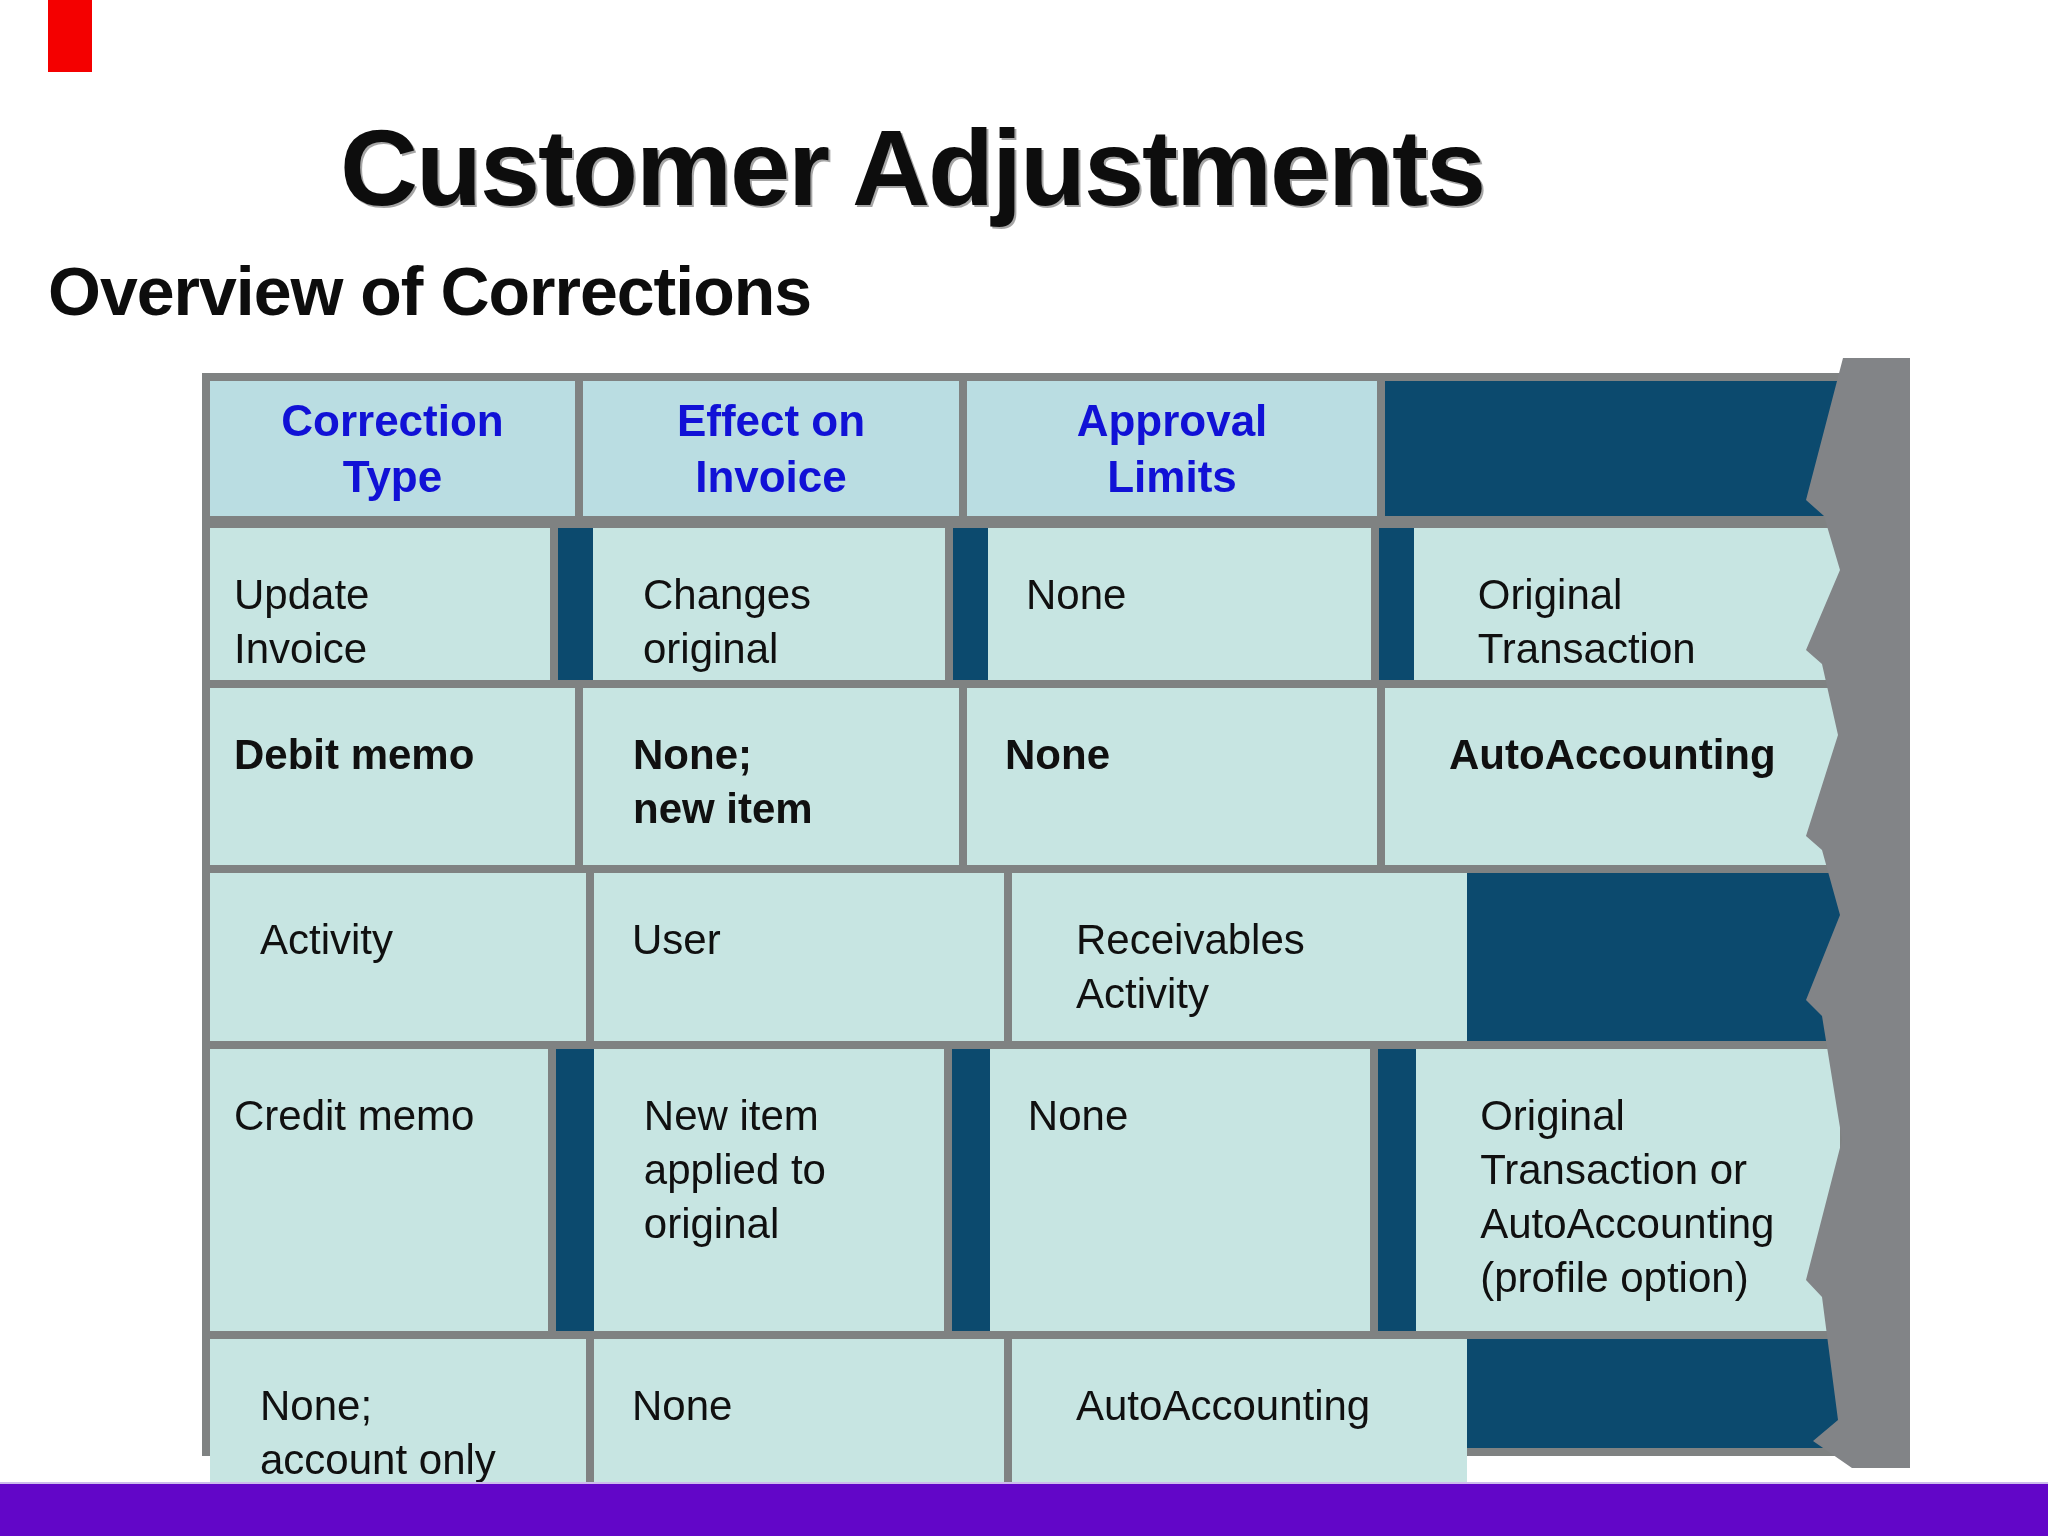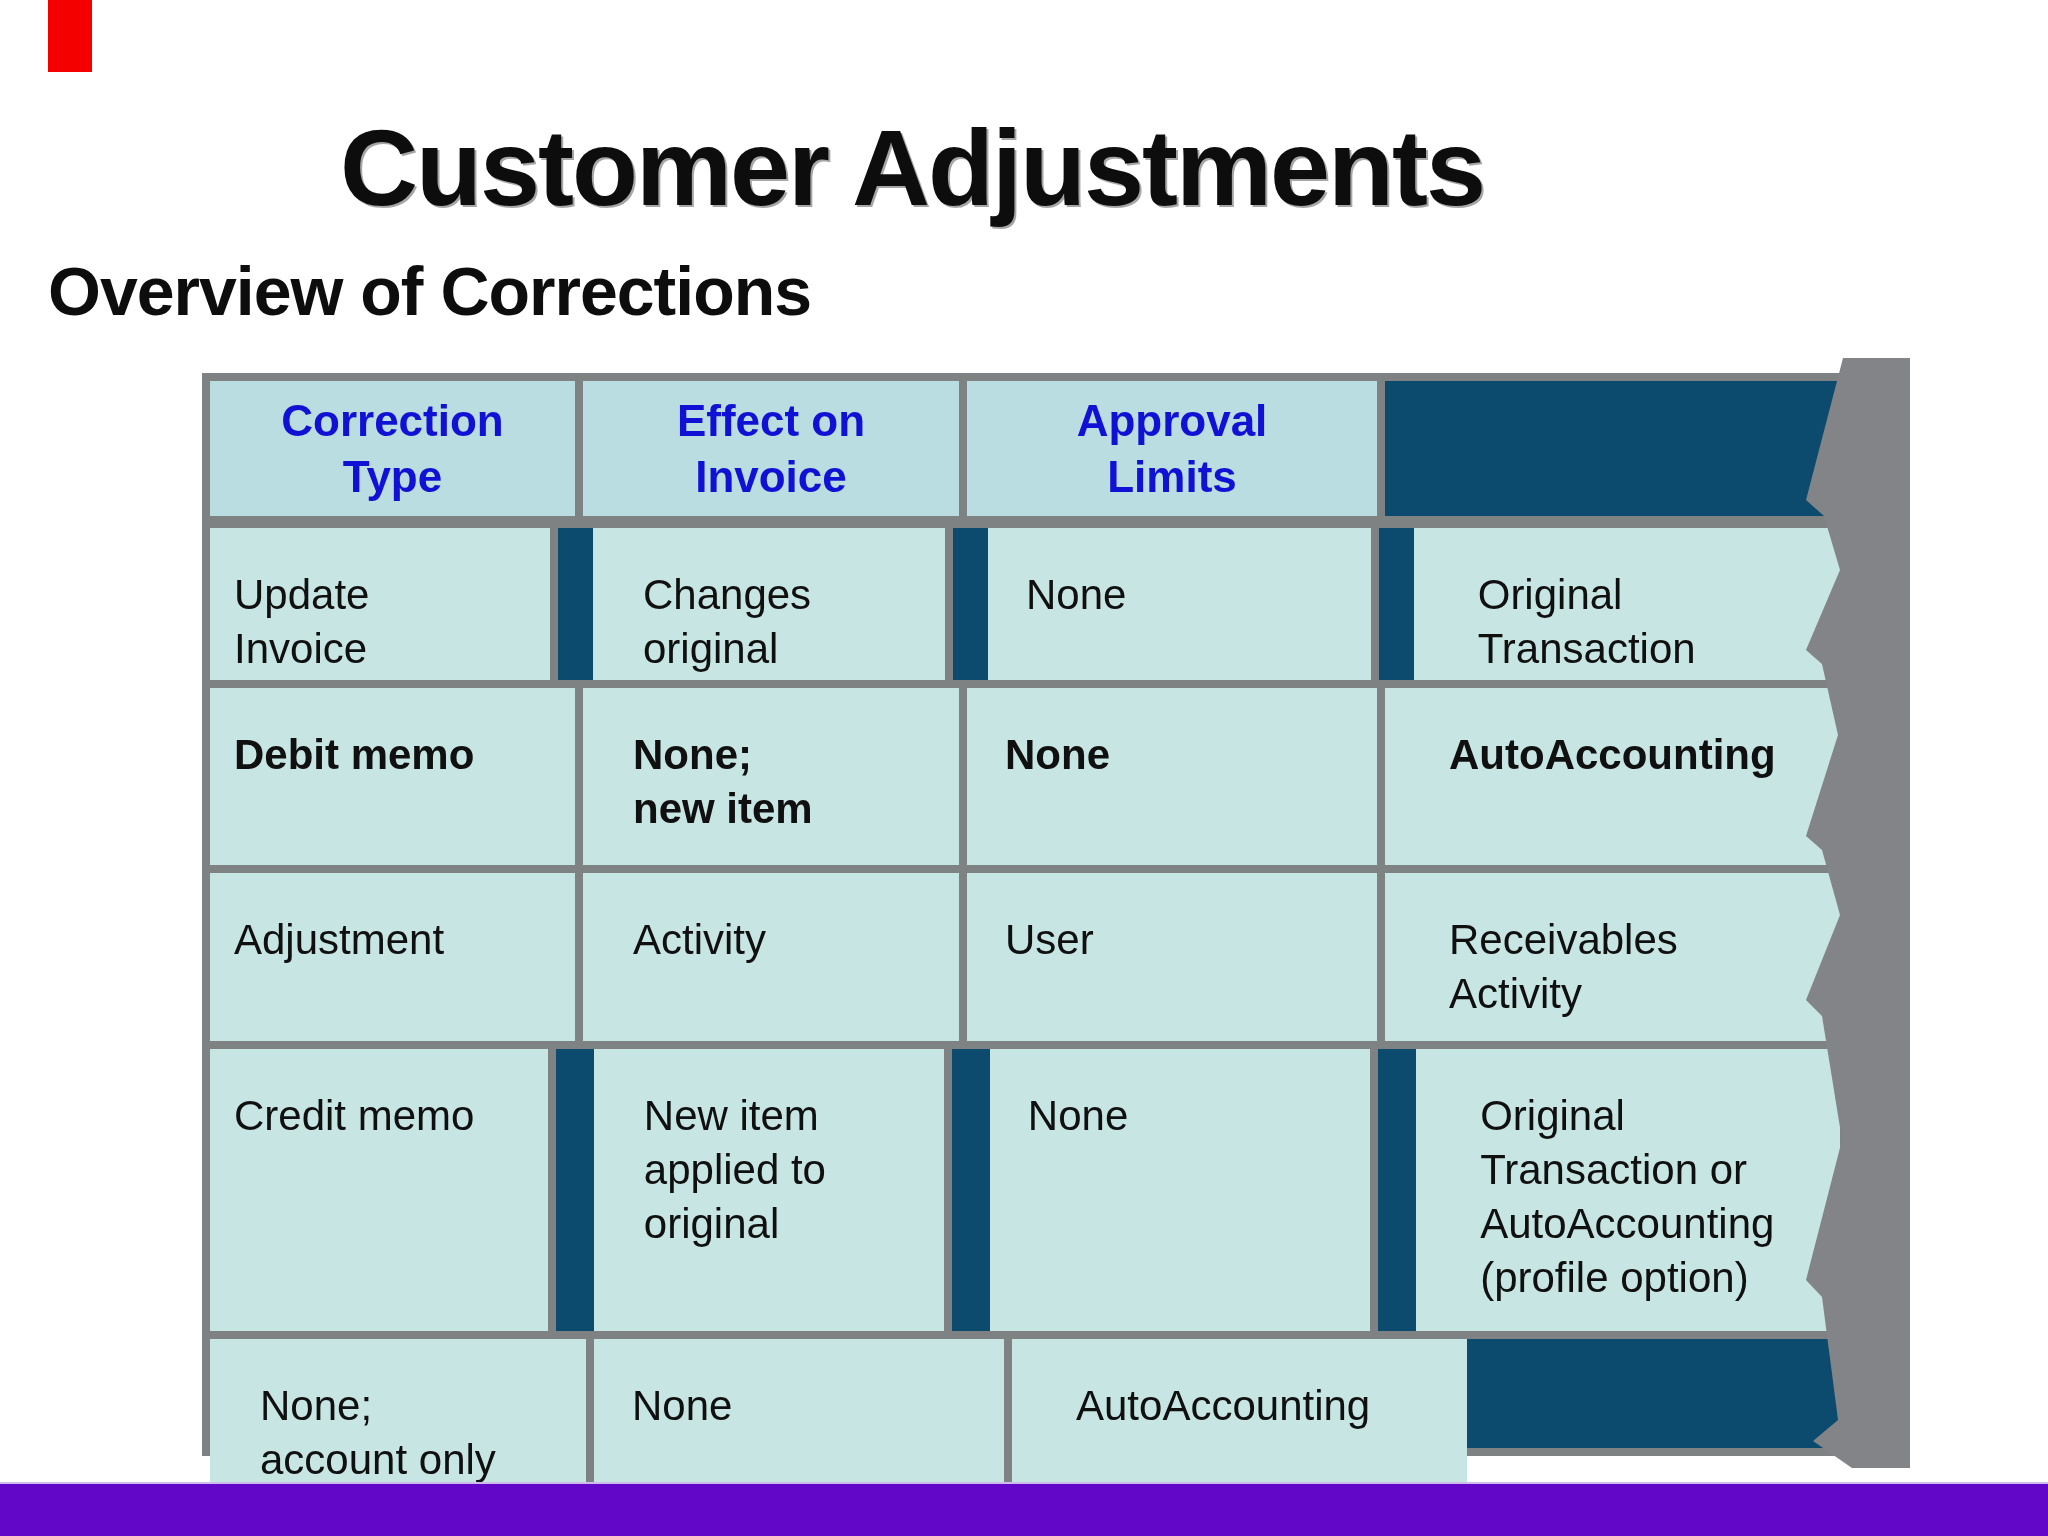--- a/index.html
+++ b/index.html
@@ -120,21 +120,20 @@
 
     <div class="trow r2">
       <div class="tcell c1">Debit memo</div>
       <div class="tcell c2">None;
 new item</div>
       <div class="tcell c3">None</div>
       <div class="tcell c4 last">AutoAccounting</div>
     </div>
 
     <div class="trow r3">
-      <div class="tcell c1">Adjustment</div>
       <div class="tcell c2">Activity</div>
       <div class="tcell c3">User</div>
       <div class="tcell c4 last">Receivables
 Activity</div>
     </div>
 
     <div class="trow r4">
       <div class="tcell c1">Credit memo</div>
       <div class="tcell c2">New item
 applied to

